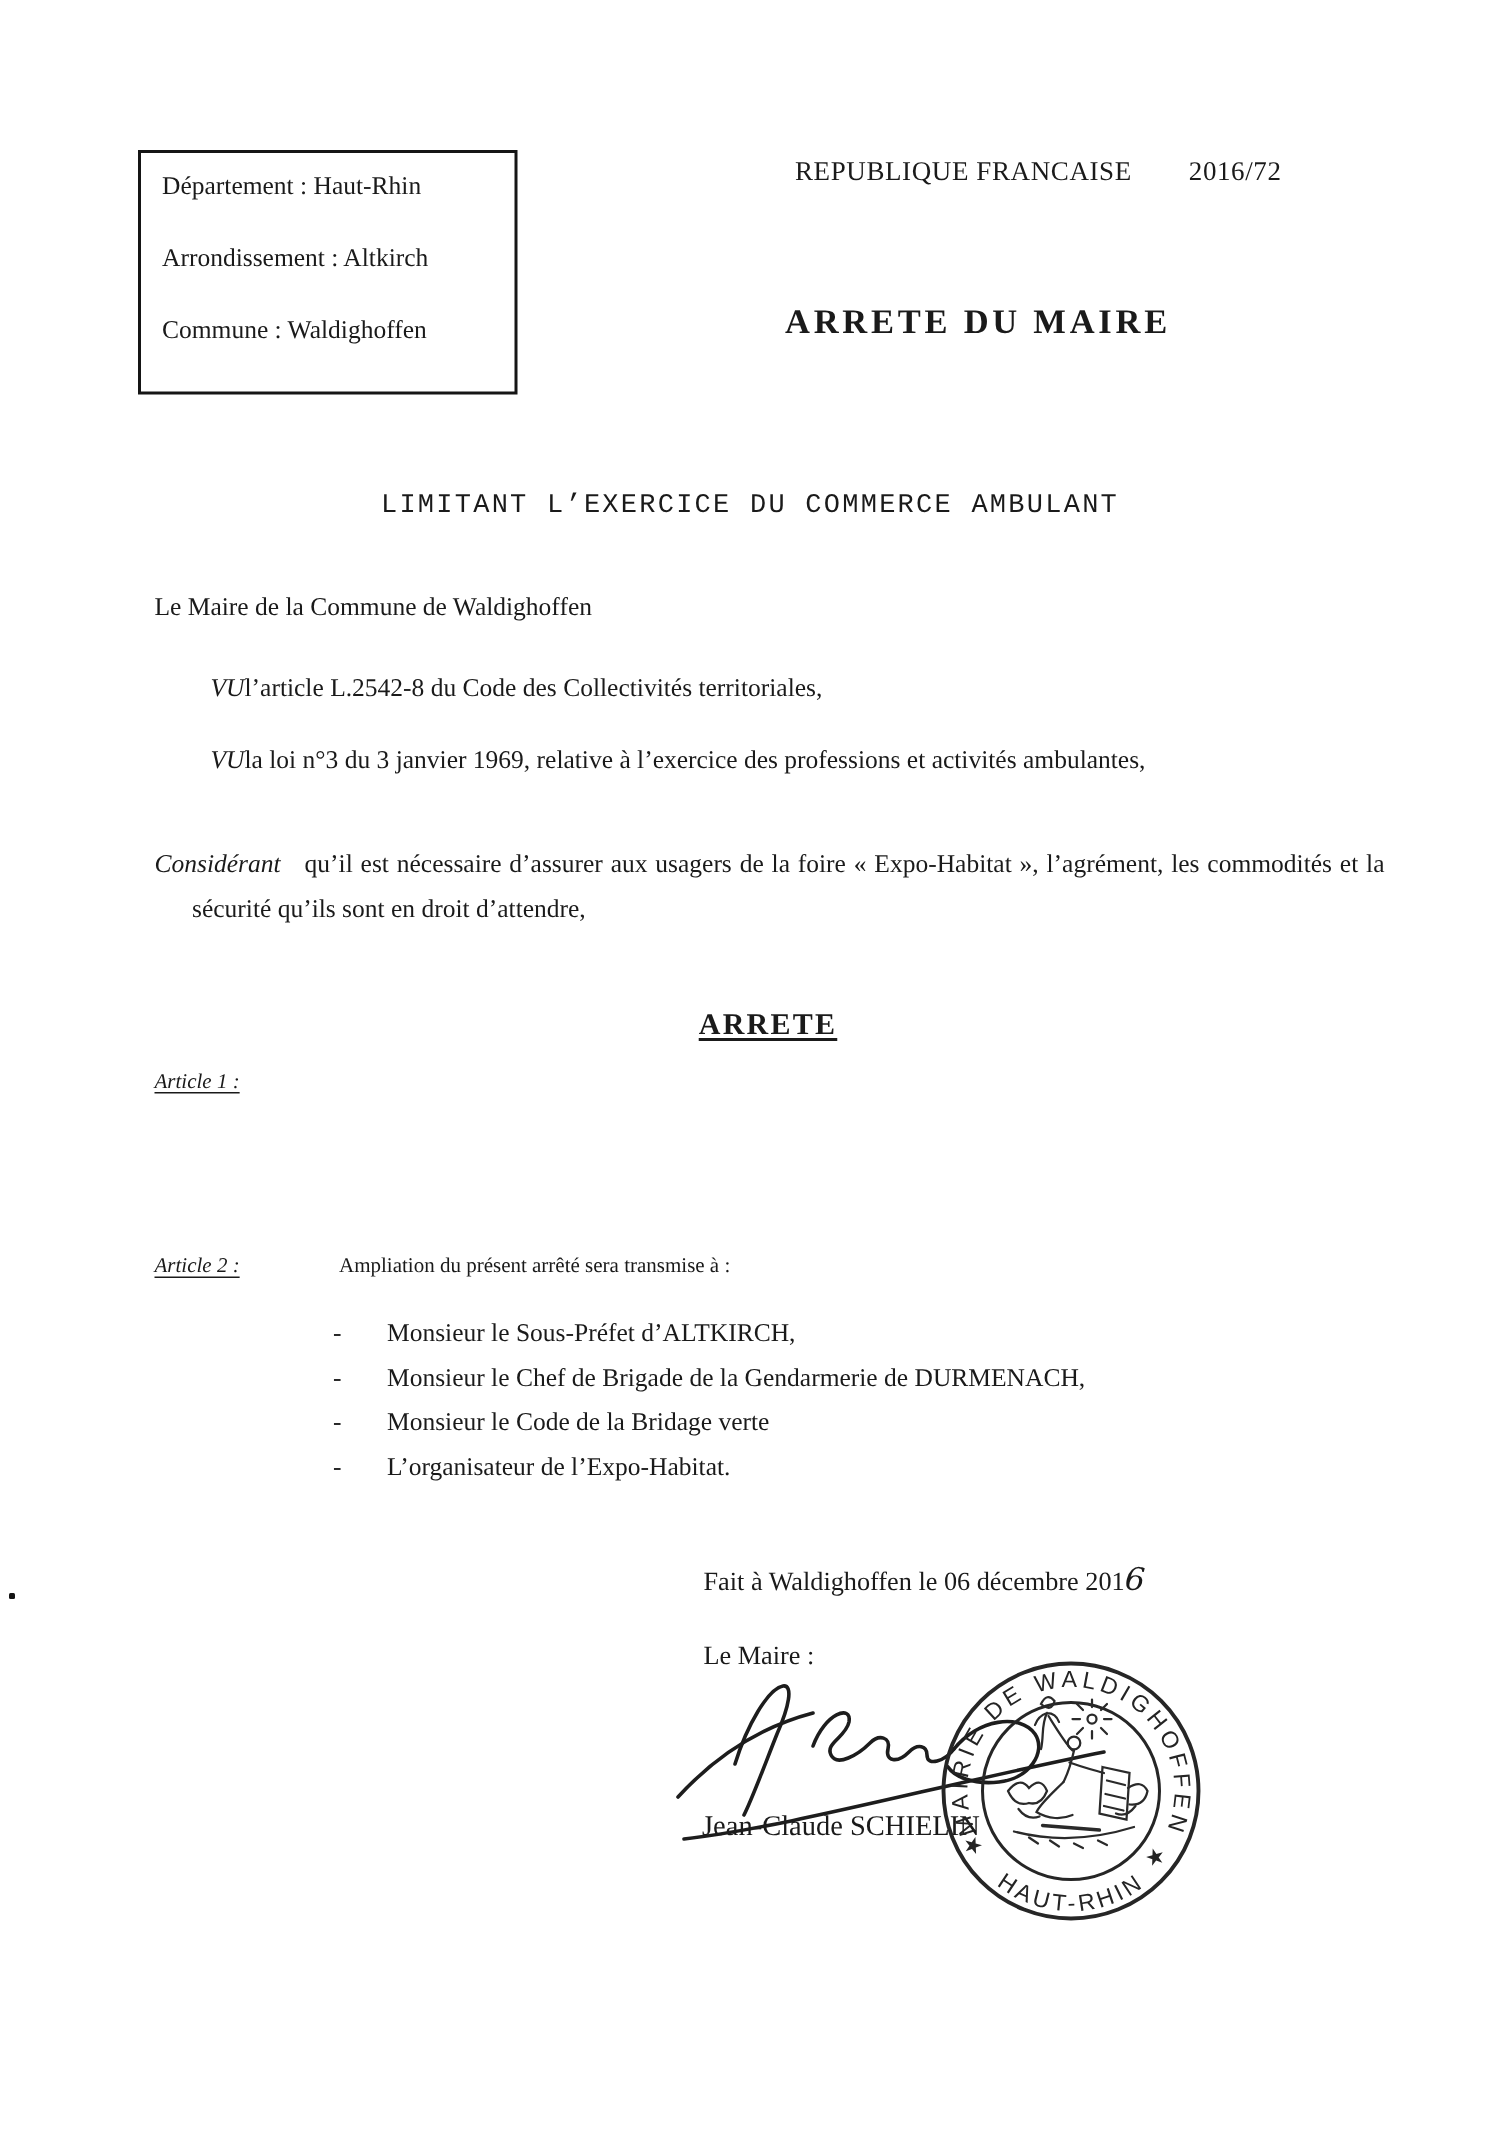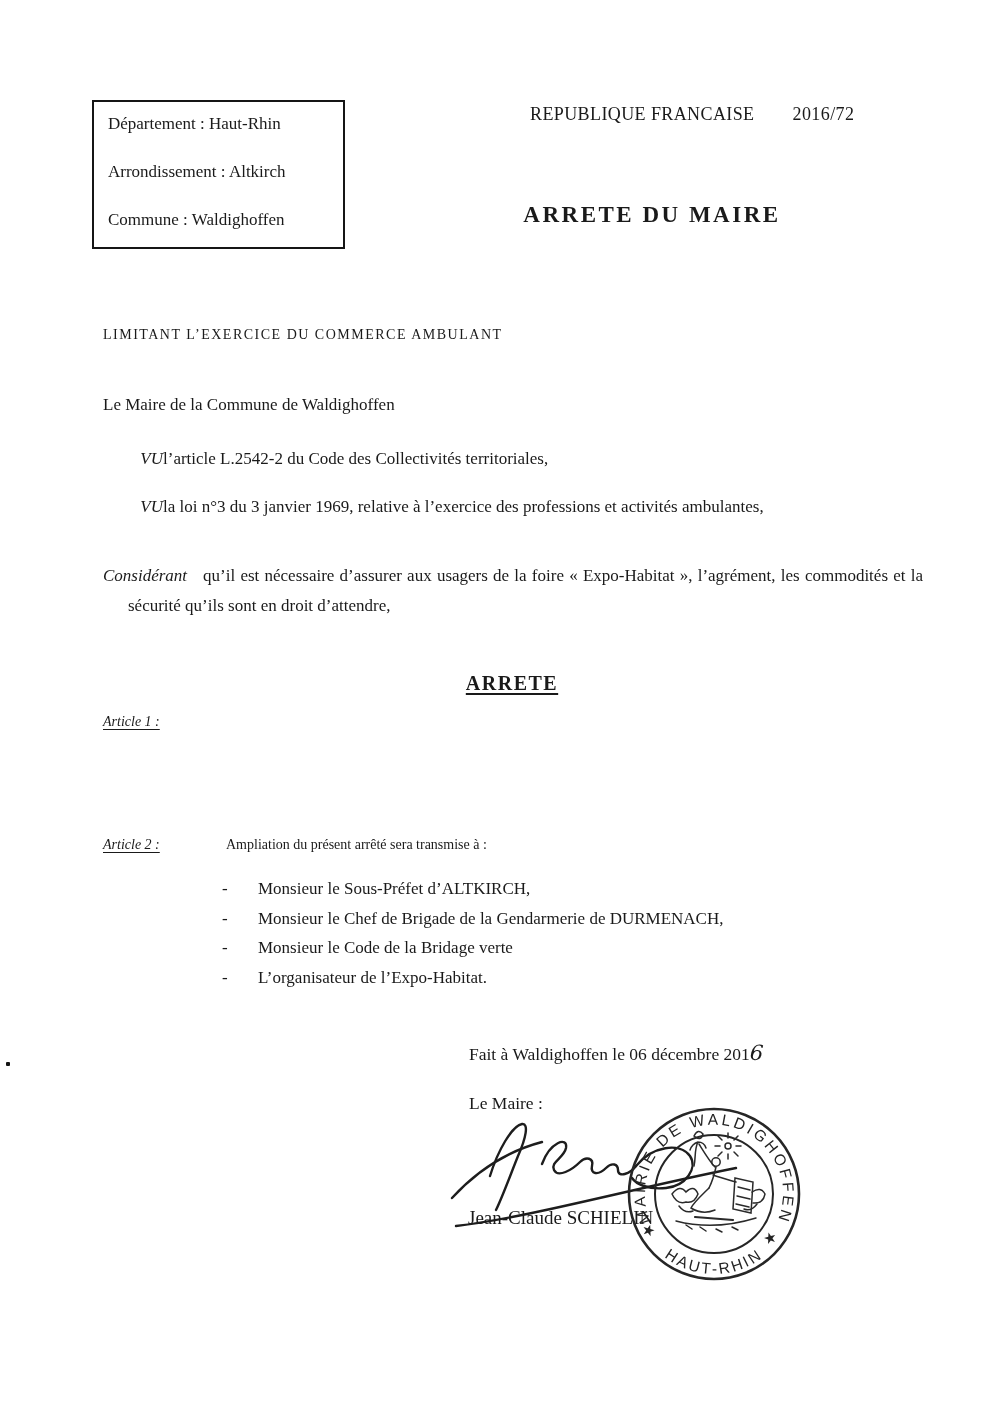--- a/index.html
+++ b/index.html
@@ -6,32 +6,32 @@
   body{
     width:1000px;height:1423px;background:#ffffff;position:relative;
     font-family:"Liberation Serif", serif;color:#1a1a1a;
     -webkit-font-smoothing:antialiased;
   }
   .page{position:absolute;inset:0;overflow:hidden;}
 
   
   .dept-box{
     position:absolute;left:92px;top:100px;width:235px;height:131px;
-    border:2px solid #151515;padding:12px 0 2px 14px;
+    border:2px solid #151515;padding:12px 0 16px 14px;
   }
   .dept-box p{margin:0 0 28px 0;font-size:17px;line-height:20px;}
 
   
   .republic-row{position:absolute;left:530px;top:104px;display:flex;gap:38px;
     font-size:18px;letter-spacing:.4px;}
   .main-title{position:absolute;left:398px;top:198px;width:500px;margin:4px;
     text-align:center;font-size:23px;font-weight:bold;letter-spacing:2.5px;}
 
   .subject{position:absolute;left:103px;top:327px;width:794px;margin:0;
-    text-align:left;font-weight:normal;font-size:14px;letter-spacing:1.5px;}
+    text-align:center;font-weight:normal;font-size:18px;letter-spacing:1.5px;font-family:Liberation Mono, monospace;}
 
   .intro{position:absolute;left:103px;top:395px;margin:0;font-size:17px;}
 
   
   .clause{position:absolute;left:103px;width:794px;display:grid;
     grid-template-columns:60px 1fr;font-size:17px;line-height:30px;}
   .cl-label{font-style:italic;text-align:right;}
   .cl-text{text-align:justify;}
   #vu1{top:444px}
   #vu2{top:492px}
@@ -85,21 +85,21 @@
     <span>2016/72</span>
   </div>
   <h1 class="main-title">ARRETE DU MAIRE</h1>
 
   <h2 class="subject">LIMITANT L’EXERCICE DU COMMERCE AMBULANT</h2>
 
   <p class="intro">Le Maire de la Commune de Waldighoffen</p>
 
   <div class="clause" id="vu1">
     <span class="cl-label">VU</span>
-    <span class="cl-text">l’article L.2542-2 du Code des Collectivités territoriales,</span>
+    <span class="cl-text">l’article L.2542-8 du Code des Collectivités territoriales,</span>
   </div>
   <div class="clause" id="vu2">
     <span class="cl-label">VU</span>
     <span class="cl-text">la loi n°3 du 3 janvier 1969, relative à l’exercice des professions et activités ambulantes,</span>
   </div>
 
   <p class="considerant"><span class="cl-label">Considérant</span><span>qu’il est nécessaire d’assurer aux usagers de la foire «&nbsp;Expo-Habitat&nbsp;», l’agrément, les commodités et la sécurité qu’ils sont en droit d’attendre,</span></p>
 
   <p class="decree-heading"><span>ARRETE</span></p>
 

